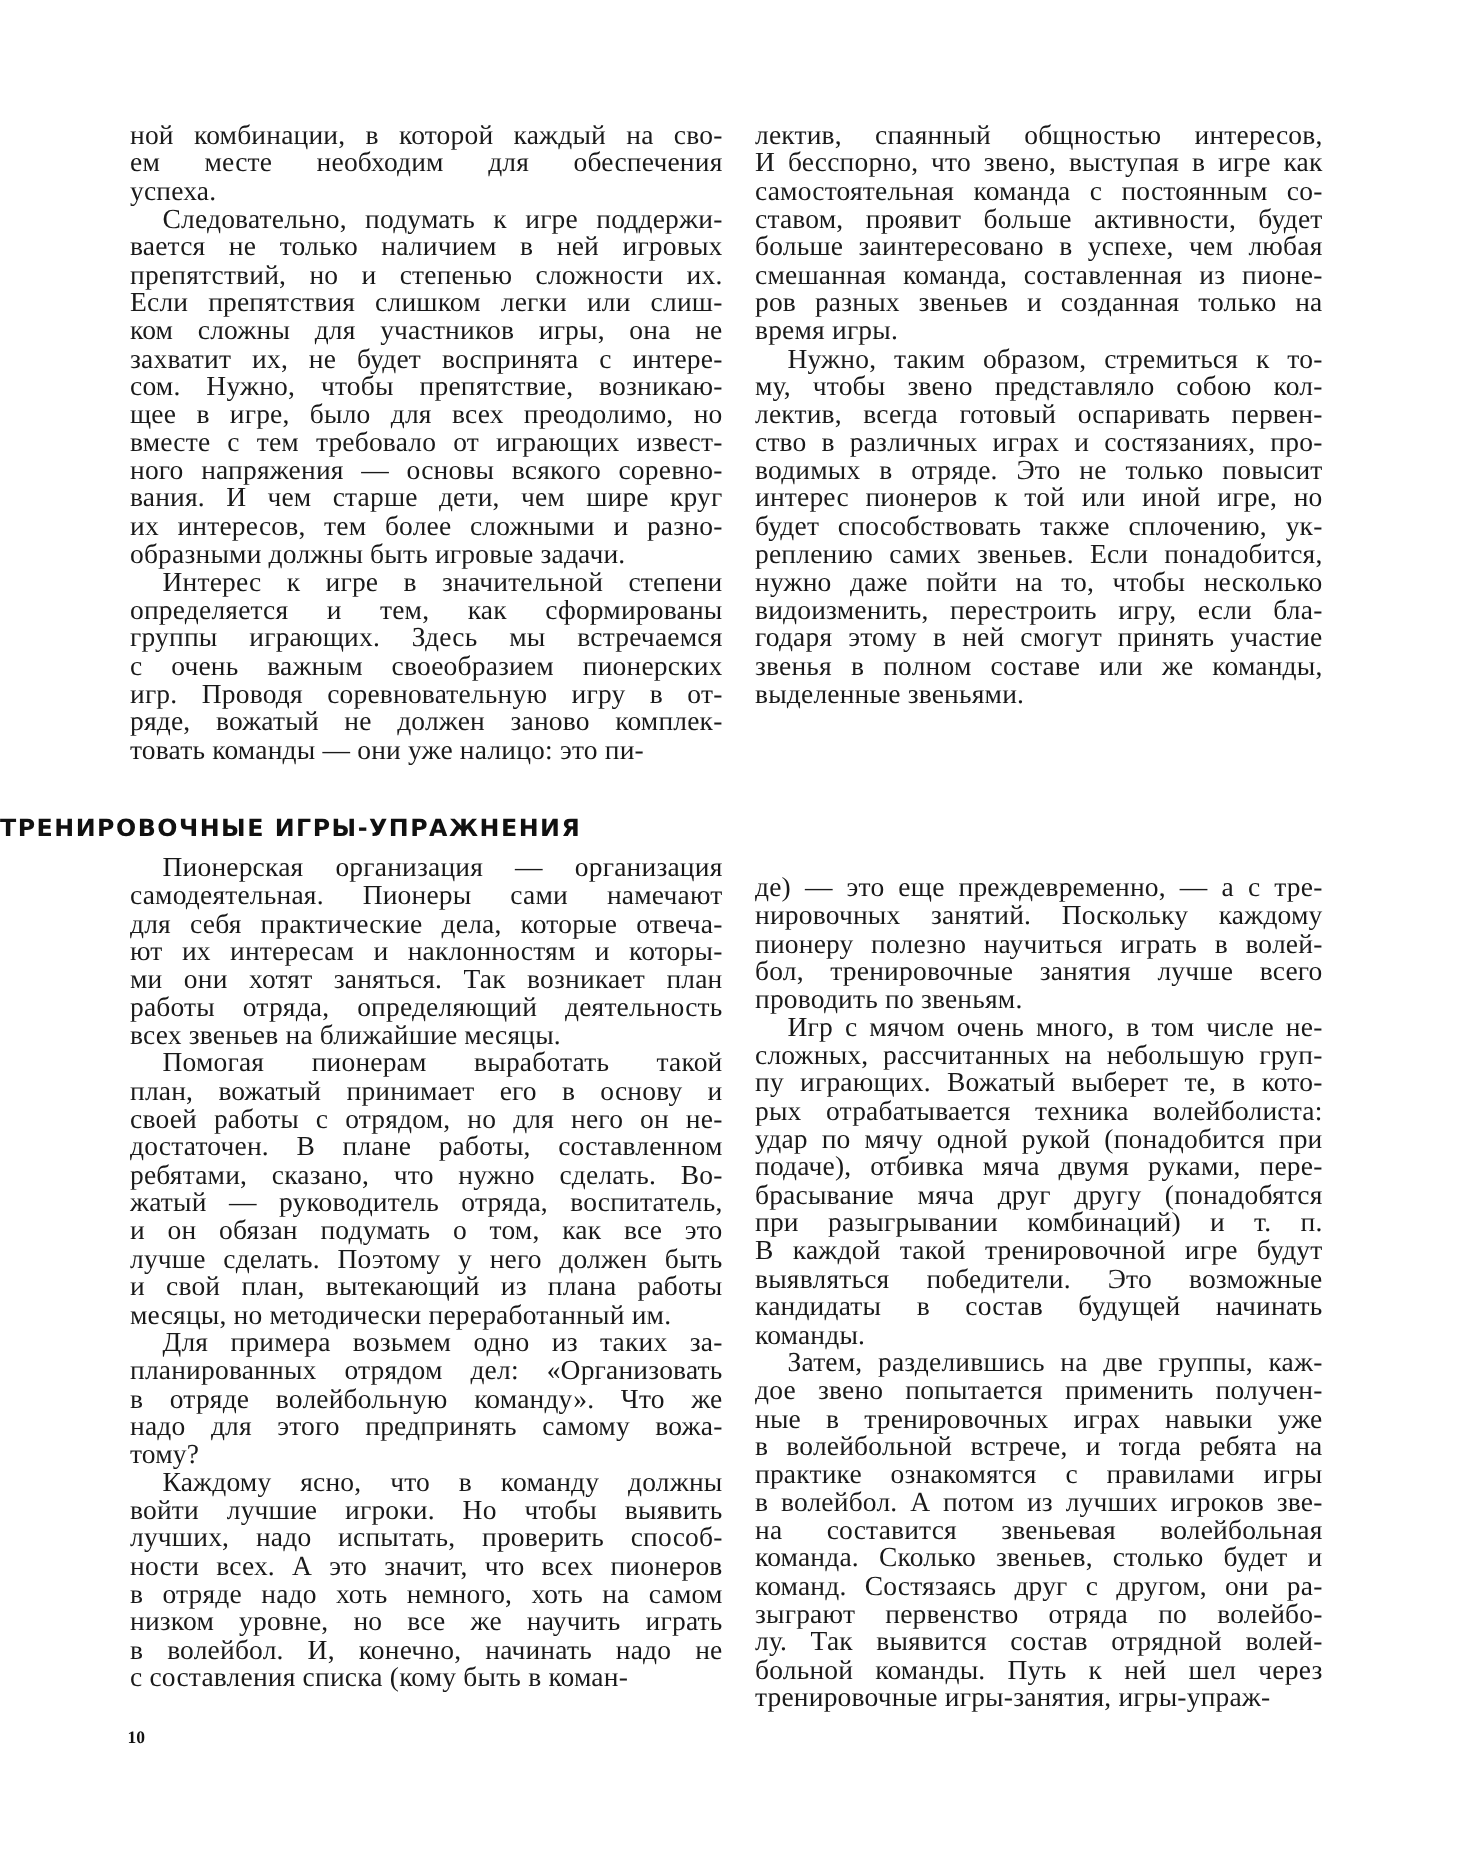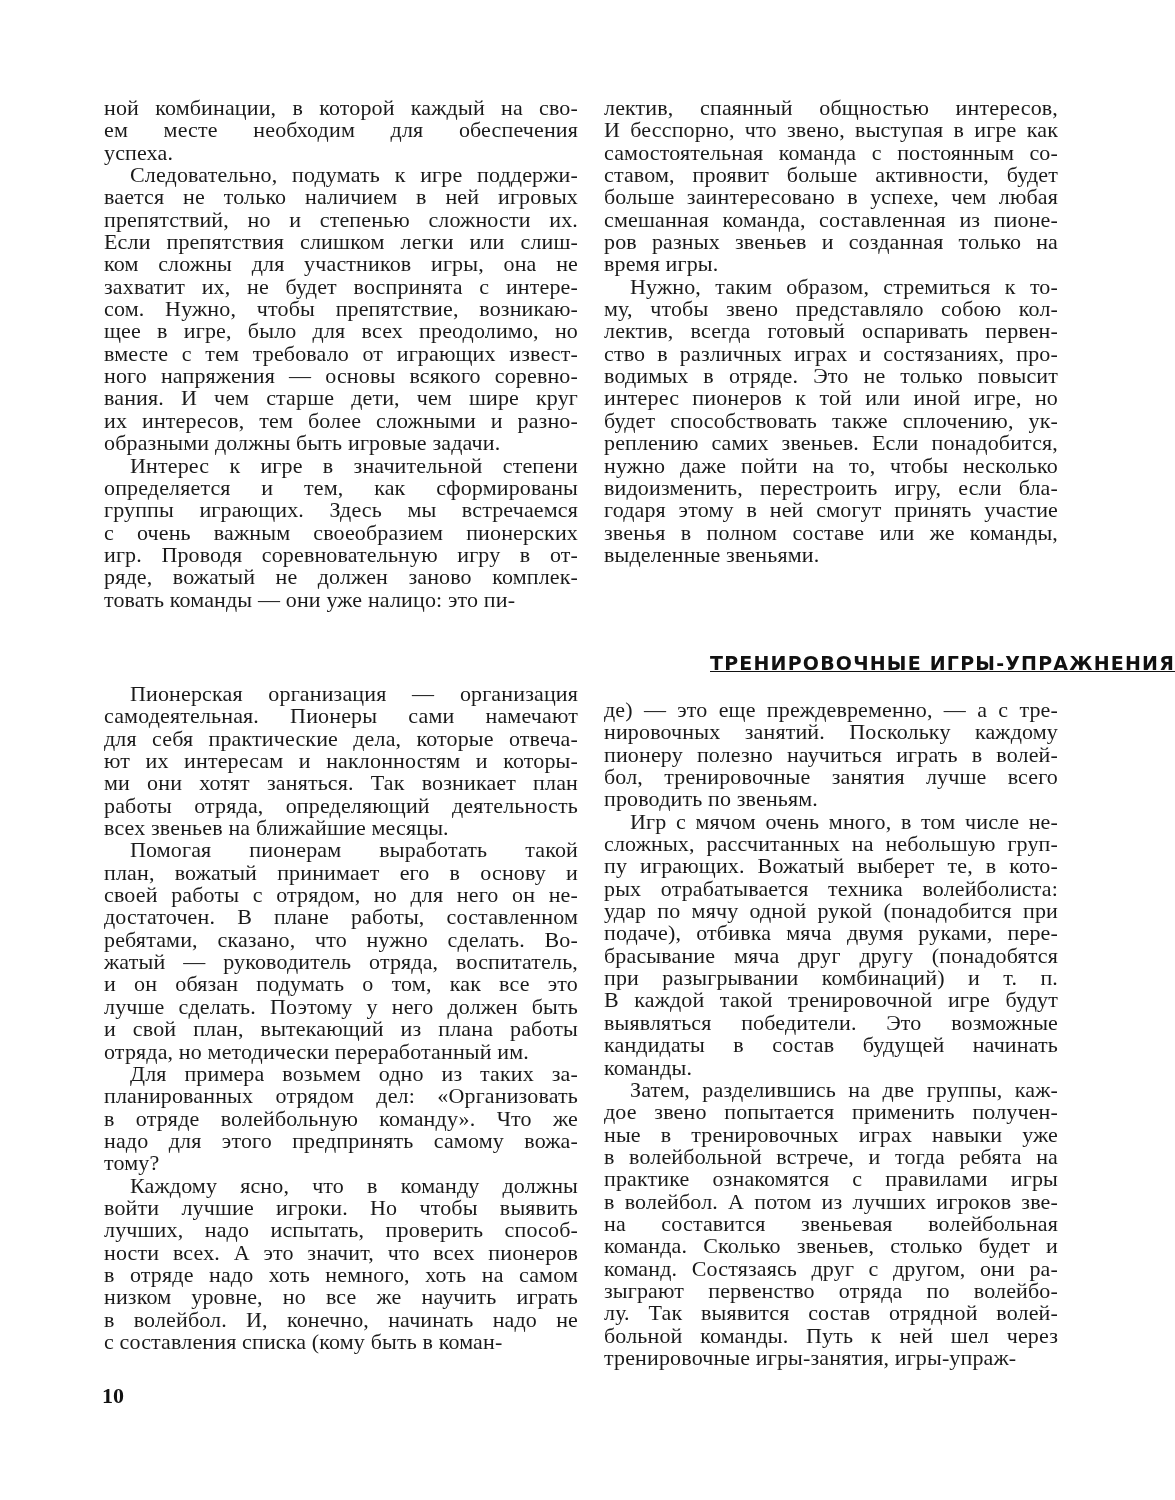--- a/index.html
+++ b/index.html
@@ -20,30 +20,29 @@
   .col p + p { margin-top: 0; }
   .col .line { display: block; text-align: justify; text-align-last: justify; white-space: nowrap; overflow: visible; }
   .col .line.last { text-align-last: left; }
   .col .line.ind { padding-left: 26px; }
   #c1 { left: 104px; top: 97px; width: 474px; }
   #c2 { left: 604px; top: 97px; width: 454px; }
   #c3 { left: 104px; top: 659px; width: 474px; margin-top: 24px; }
   #c4 { left: 604px; top: 699px; width: 454px; }
   .heading {
     position: absolute; left: 0; width: 1175px; top: 652px;
-    text-align: right;
+    text-align: left;
     font-family: "DejaVu Sans", "Liberation Sans", sans-serif;
     font-weight: bold; font-size: 19px; letter-spacing: 1.2px;
     color: #111;
-    text-decoration: underline;
   }
   .page-number {
     position: absolute; left: 102px; top: 1383px;
     font-family: "Liberation Serif", serif; font-weight: bold;
-    font-size: 22px; color: #111;
+    font-size: 14px; color: #111;
   }
 </style>
 </head>
 <body>
 
 <div id="c1" class="col">
     <p>
       <span class="line">ной комбинации, в которой каждый на сво-</span>
       <span class="line">ем месте необходим для обеспечения</span>
       <span class="line last">успеха.</span>
@@ -116,21 +115,21 @@
     <p>
       <span class="line ind">Помогая пионерам выработать такой</span>
       <span class="line">план, вожатый принимает его в основу и</span>
       <span class="line">своей работы с отрядом, но для него он не-</span>
       <span class="line">достаточен. В плане работы, составленном</span>
       <span class="line">ребятами, сказано, что нужно сделать. Во-</span>
       <span class="line">жатый — руководитель отряда, воспитатель,</span>
       <span class="line">и он обязан подумать о том, как все это</span>
       <span class="line">лучше сделать. Поэтому у него должен быть</span>
       <span class="line">и свой план, вытекающий из плана работы</span>
-      <span class="line last">отряда, но методически переработанный им.</span>
+      <span class="line last">месяцы, но методически переработанный им.</span>
     </p>
     <p>
       <span class="line ind">Для примера возьмем одно из таких за-</span>
       <span class="line">планированных отрядом дел: «Организовать</span>
       <span class="line">в отряде волейбольную команду». Что же</span>
       <span class="line">надо для этого предпринять самому вожа-</span>
       <span class="line last">тому?</span>
     </p>
     <p>
       <span class="line ind">Каждому ясно, что в команду должны</span>

